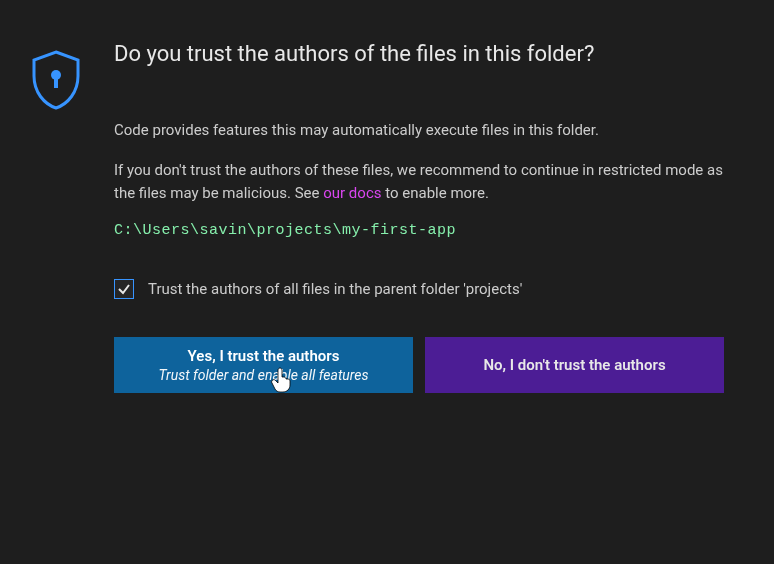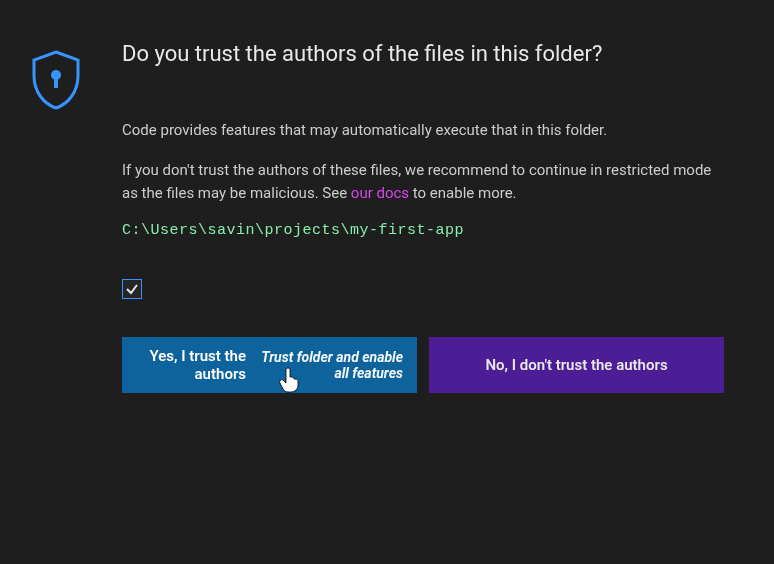--- a/index.html
+++ b/index.html
@@ -11,21 +11,21 @@
       width: 774px;
       height: 564px;
       background: #1e1e1e;
       font-family: -apple-system, BlinkMacSystemFont, "Segoe UI", Roboto, sans-serif;
       color: #cccccc;
       overflow: hidden;
     }
     .dialog {
       display: flex;
       padding: 40px 30px 30px 30px;
-      gap: 32px;
+      gap: 24px;
     }
     .icon-col {
       flex: 0 0 60px;
       padding-top: 10px;
     }
     .shield-icon svg {
       width: 52px;
       height: 60px;
     }
     .content-col {
@@ -81,46 +81,46 @@
       color: #cccccc;
     }
     .button-row {
       display: flex;
       gap: 12px;
     }
     .btn {
       flex: 1;
       padding: 10px 14px;
       border: none;
-      text-align: right;
+      text-align: left;
       cursor: pointer;
       font-family: inherit;
       display: flex;
-      flex-direction: row;
+      flex-direction: column;
       align-items: center;
       justify-content: center;
       gap: 2px;
       position: relative;
     }
     .btn-primary {
       background: #0e639c;
       color: #ffffff;
     }
     .btn-secondary {
       background: #4c1d95;
       color: #e8e8e8;
     }
     .btn-title {
       font-size: 15px;
       font-weight: 600;
     }
     .btn-subtitle {
       font-size: 14px;
       font-style: italic;
-      font-weight: 700;
+      font-weight: 400;
       opacity: 0.95;
     }
     .hand-cursor {
       position: absolute;
       left: 156px;
       top: 30px;
       width: 22px;
       height: 26px;
       pointer-events: none;
     }
@@ -135,34 +135,35 @@
         <path d="M26 2 L48 10 L48 26 C48 42 38 54 26 58 C14 54 4 42 4 26 L4 10 Z" stroke="#3794ff" stroke-width="3" fill="none"></path>
         <circle cx="26" cy="25" r="5" fill="#3794ff"></circle>
         <rect x="24" y="28" width="4" height="10" fill="#3794ff"></rect>
       </svg>
     </div>
   </div>
 
   <div class="content-col">
     <h1 class="heading">Do you trust the authors of the files in this folder?</h1>
 
-    <p class="body-text">Code provides features that may automatically execute that in this folder.</p>
+    <p class="body-text">Code provides features this may automatically execute files in this folder.</p>
 
     <p class="body-text">
       <span>If you don't trust the authors of these files, we recommend to continue in restricted mode as the files may be malicious. See </span><a href="#">our docs</a><span> to enable more.</span>
     </p>
 
     <div class="path">C:\Users\savin\projects\my-first-app</div>
 
     <div class="checkbox-row">
       <div class="checkbox">
         <svg viewBox="0 0 14 14">
           <path d="M2 7 L6 11 L12 3" stroke="#e8e8e8" stroke-width="2" fill="none"></path>
         </svg>
       </div>
+      <span class="checkbox-label">Trust the authors of all files in the parent folder 'projects'</span>
     </div>
 
     <div class="button-row">
       <button class="btn btn-primary">
         <span class="btn-title">Yes, I trust the authors</span>
         <span class="btn-subtitle">Trust folder and enable all features</span>
         <svg class="hand-cursor" viewBox="0 0 22 26">
           <path d="M8 3 C8 2 9 1 10 1 C11 1 12 2 12 3 L12 10 L14 10 C15 10 16 11 16 12 L18 12 C19 12 20 13 20 14 L20 18 C20 22 17 25 13 25 L10 25 C8 25 6 24 5 22 L2 16 C1 15 2 13 3 13 C4 12 5 13 6 14 L8 16 Z" fill="#ffffff" stroke="#000000" stroke-width="0.8"></path>
         </svg>
       </button>

